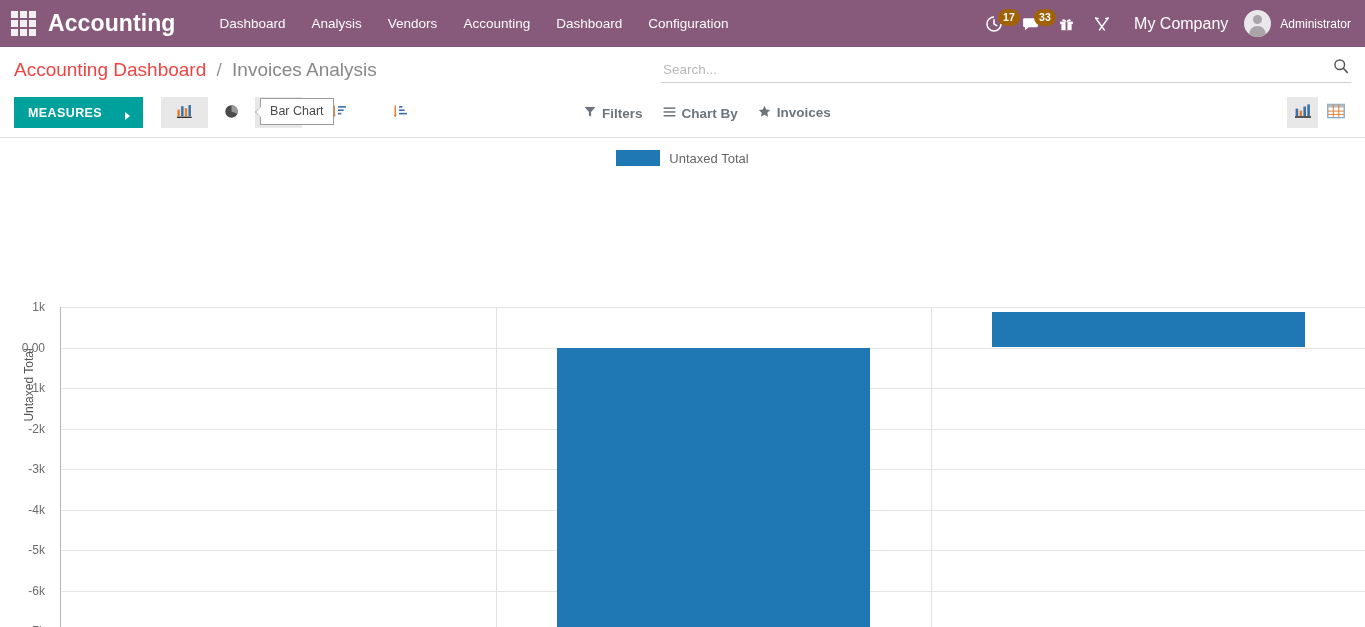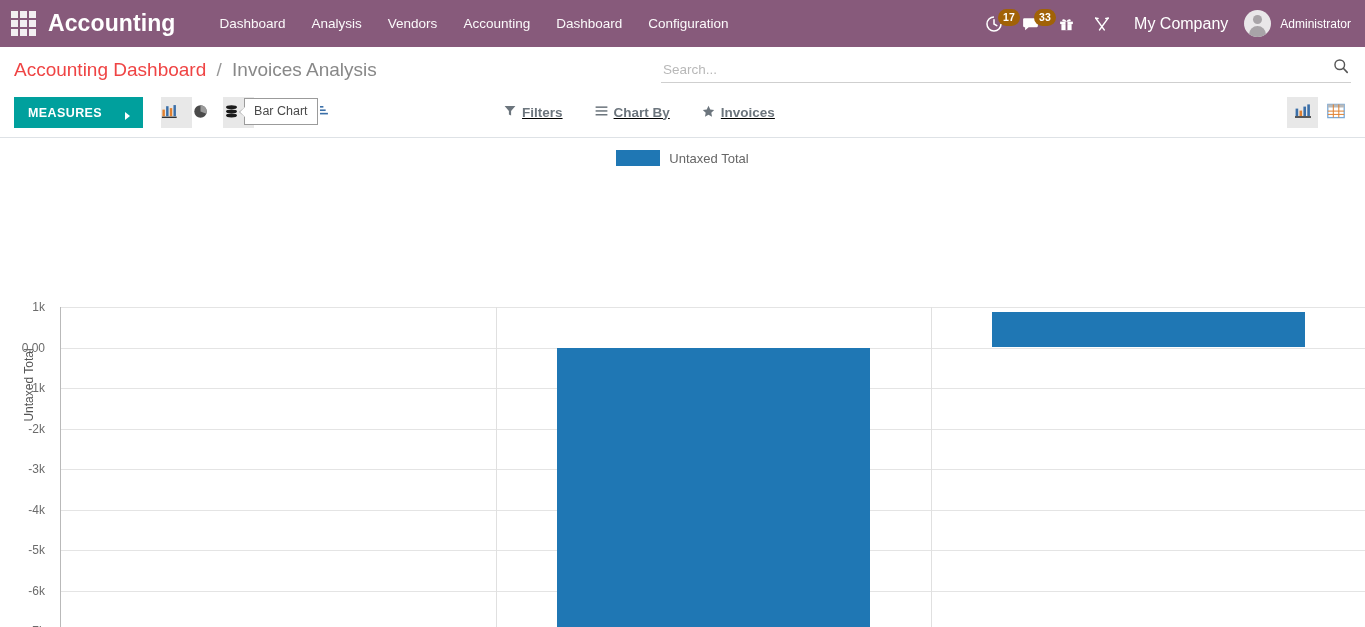--- a/index.html
+++ b/index.html
@@ -165,22 +165,22 @@
     height: 31px;
   }
   .measures-btn .caret {
     width: 0; height: 0;
     border-left: 5px solid #fff;
     border-top: 4px solid transparent;
     border-bottom: 4px solid transparent;
   }
   .btn-group { display: flex; align-items: center; margin-left: 18px; gap: 0; }
   .icon-btn {
-    width: 31px; height: 31px;
-    display: flex; align-items: center; 
+    width: 47px; height: 31px;
+    display: flex; align-items: center; justify-content: center;
     background: transparent;
     border: 0; cursor: pointer; padding: 0;
     position: relative;
   }
   .icon-btn.active { background: #e8e8e8; }
   .icon-btn.spaced { margin-left: 14px; }
 
   .tooltip {
     position: absolute;
     left: 52px; top: 1px;
@@ -207,21 +207,21 @@
     position: absolute;
     left: -5px; top: 8px;
     width: 0; height: 0;
     border-right: 5px solid #ffffff;
     border-top: 5px solid transparent;
     border-bottom: 5px solid transparent;
   }
 
   .cp-filters {
     margin-left: 160px;
-    display: flex; align-items: flex-start; gap: 32px; text-decoration: underline;
+    display: flex; align-items: flex-end; gap: 20px;
   }
   .cp-filter-item {
     display: flex; align-items: center; gap: 6px;
     color: #6c757d; font-size: 13.5px; cursor: pointer;
     font-weight: bold;
   }
   .cp-views { margin-left: auto; display: flex; align-items: center; gap: 2px; }
   .view-btn {
     width: 31px; height: 31px;
     display: flex; align-items: center; justify-content: center;

